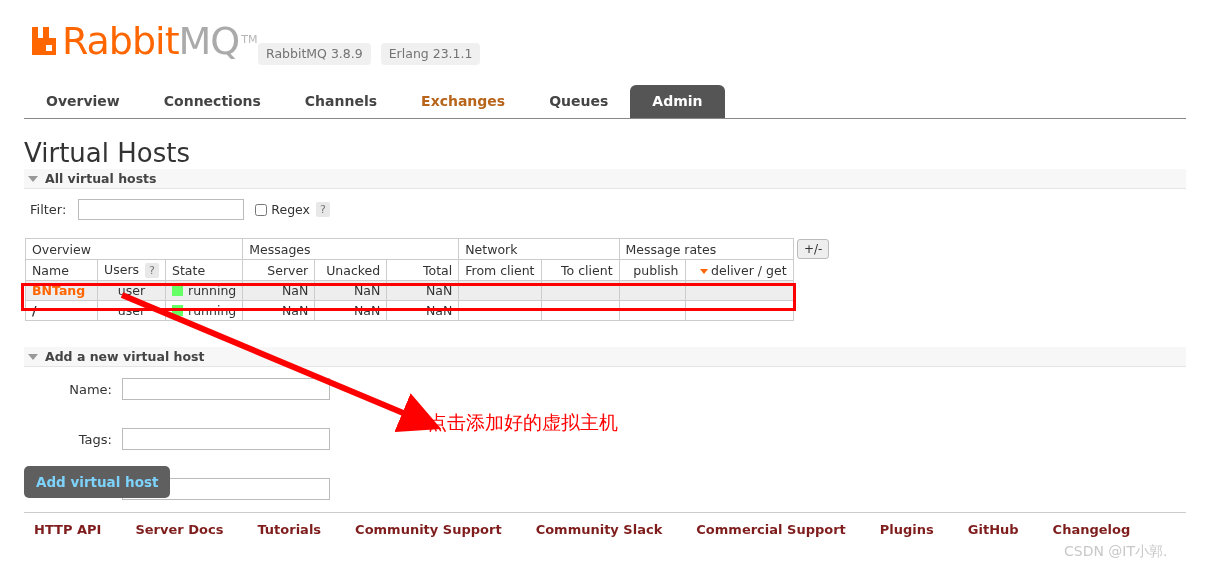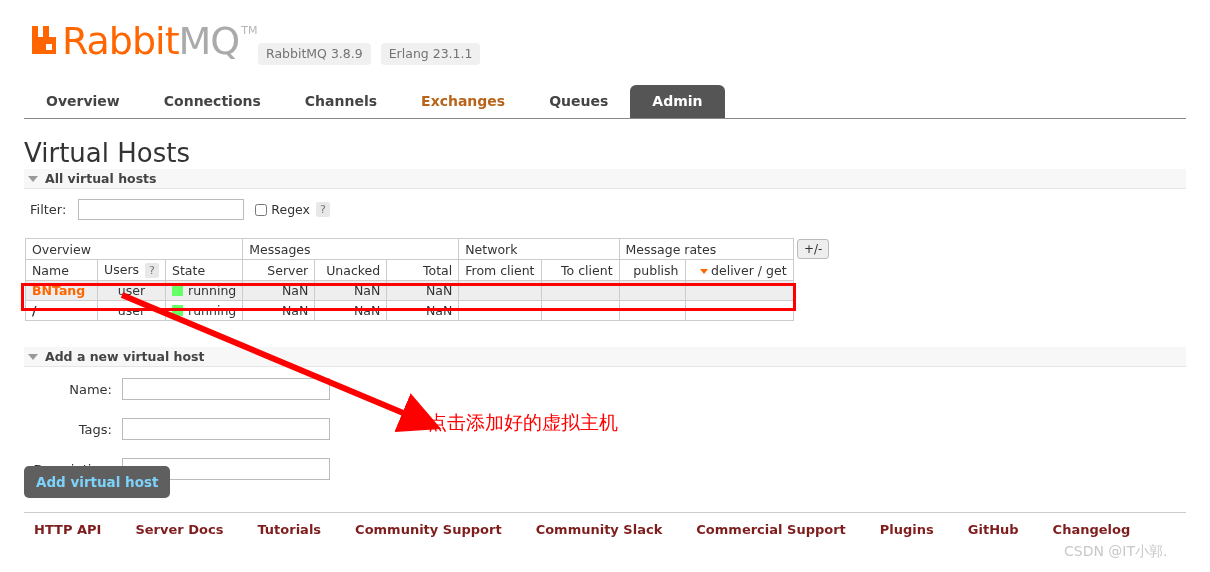--- a/index.html
+++ b/index.html
@@ -7,21 +7,21 @@
     margin: 0; padding: 0;
     width: 1210px; height: 572px;
     background: #fff;
     font-family: "DejaVu Sans", "Liberation Sans", sans-serif;
     overflow: hidden;
   }
   #page { position: relative; width: 1210px; height: 572px; background: #fff; }
 
   
   .header { position: absolute; left: 0; top: 0; width: 1210px; height: 82px; }
-  .logo-wrap { position: absolute; left: 30px; top: 24px; display: flex; align-items: flex-start; }
+  .logo-wrap { position: absolute; left: 30px; top: 24px; display: flex; align-items: center; }
   .logo-mark { width: 30px; height: 32px; position: relative; margin-right: 2px; }
   .logo-text { font-size: 38px; font-weight: 400; letter-spacing: -1px; line-height: 34px;
                font-family: "DejaVu Sans", "Liberation Sans", sans-serif; }
   .logo-rabbit { color: #F60; }
   .logo-mq { color: #aaa; }
   .logo-tm { color: #b5b5b5; font-size: 11px; margin-left: 2px; padding-bottom: 3px; }
   .badges { position: absolute; left: 258px; top: 43px; display: flex; gap: 10px; }
   .badge { background: #f0f0f0; color: #737373; font-size: 12.5px; padding: 3px 8px 4px 8px;
            border-radius: 4px; white-space: nowrap; }
 
@@ -86,21 +86,21 @@
               vertical-align: middle; }
   .plusminus { position: absolute; left: 797px; top: 239px; background: #eee; border: 1px solid #bbb;
                font-size: 12px; color: #333; padding: 2px 6px; border-radius: 3px; cursor: pointer; }
 
   
   .hl-box { position: absolute; left: 21px; top: 283px; width: 775px; height: 28px;
             border: 3px solid #f00; pointer-events: none; }
 
   
   .form-area { position: absolute; left: 24px; top: 378px; }
-  .frow { display: flex; align-items: center; margin-bottom: 18px; }
+  .frow { display: flex; align-items: center; margin-bottom: 28px; }
   .flabel { width: 88px; text-align: right; font-size: 13px; color: #333; margin-right: 10px; }
   .finput { width: 208px; height: 22px; border: 1px solid #bbb; background: #fff;
             font-size: 12px; padding: 2px 4px; }
   .addbtn { position: absolute; left: 24px; top: 466px; background: #5f5f5f; color: #7dd3fc;
             border: none; border-radius: 5px; font-size: 13.5px; font-weight: bold;
             padding: 8px 12px; cursor: pointer;
             font-family: "DejaVu Sans", "Liberation Sans", sans-serif; }
 
   
   .anno-svg { position: absolute; left: 0; top: 0; width: 1210px; height: 572px;

